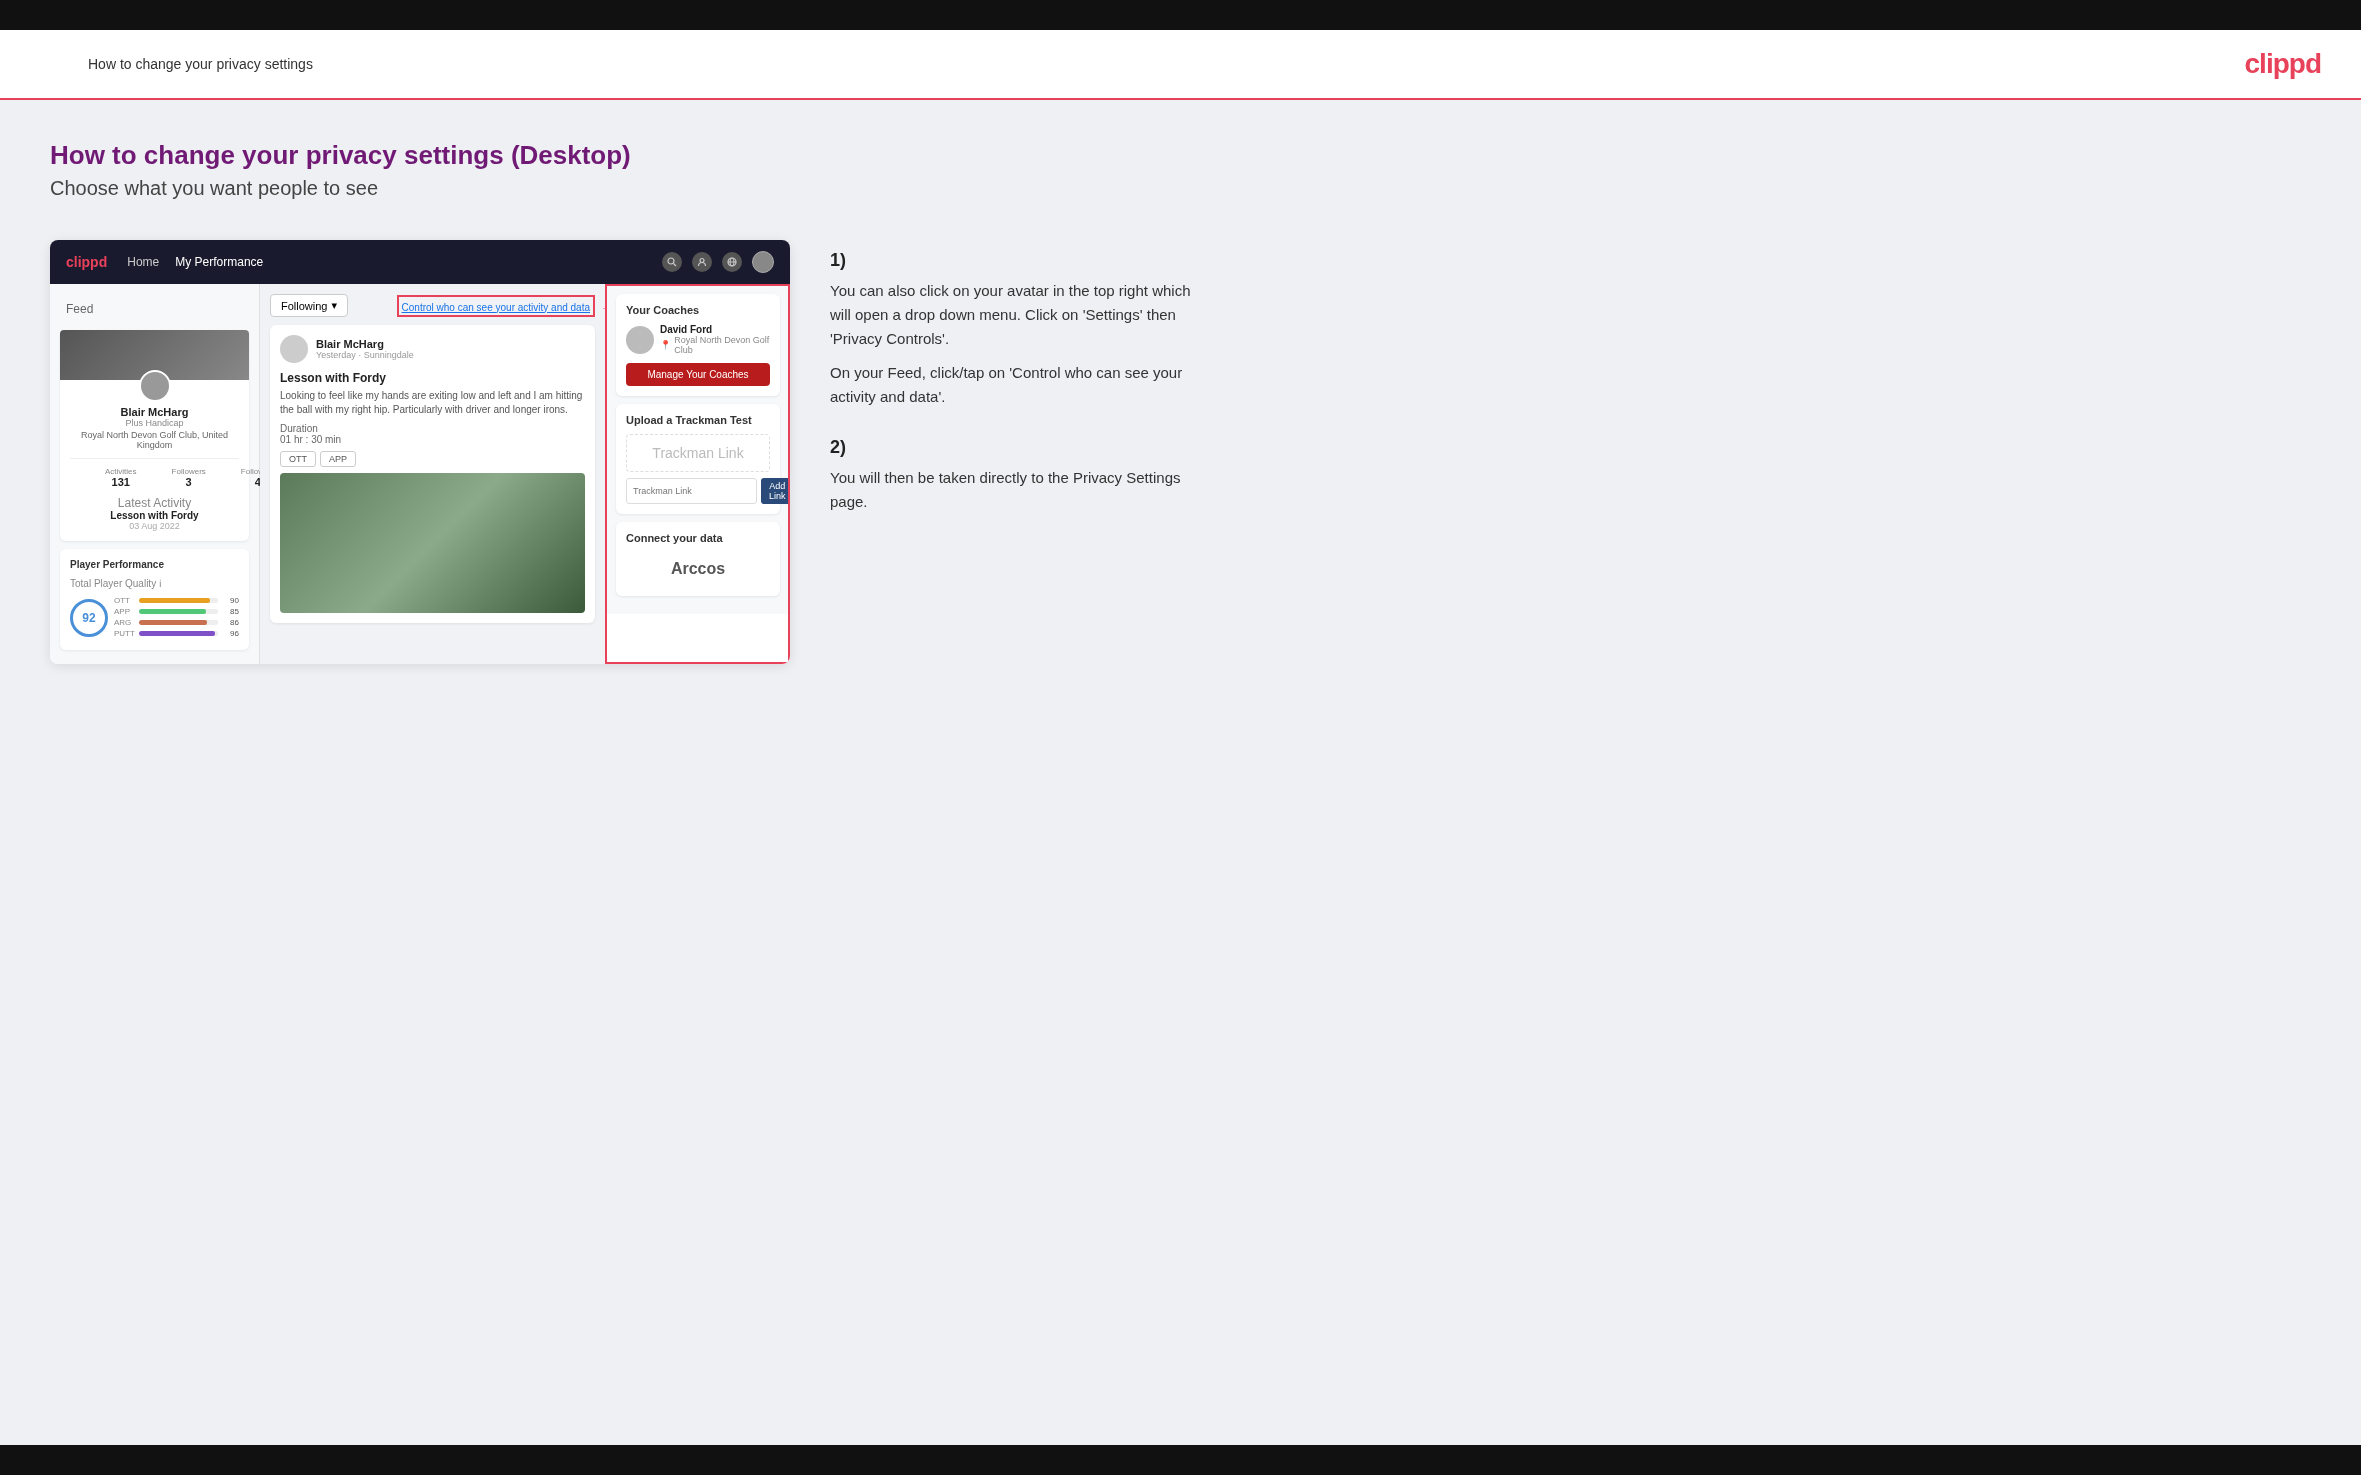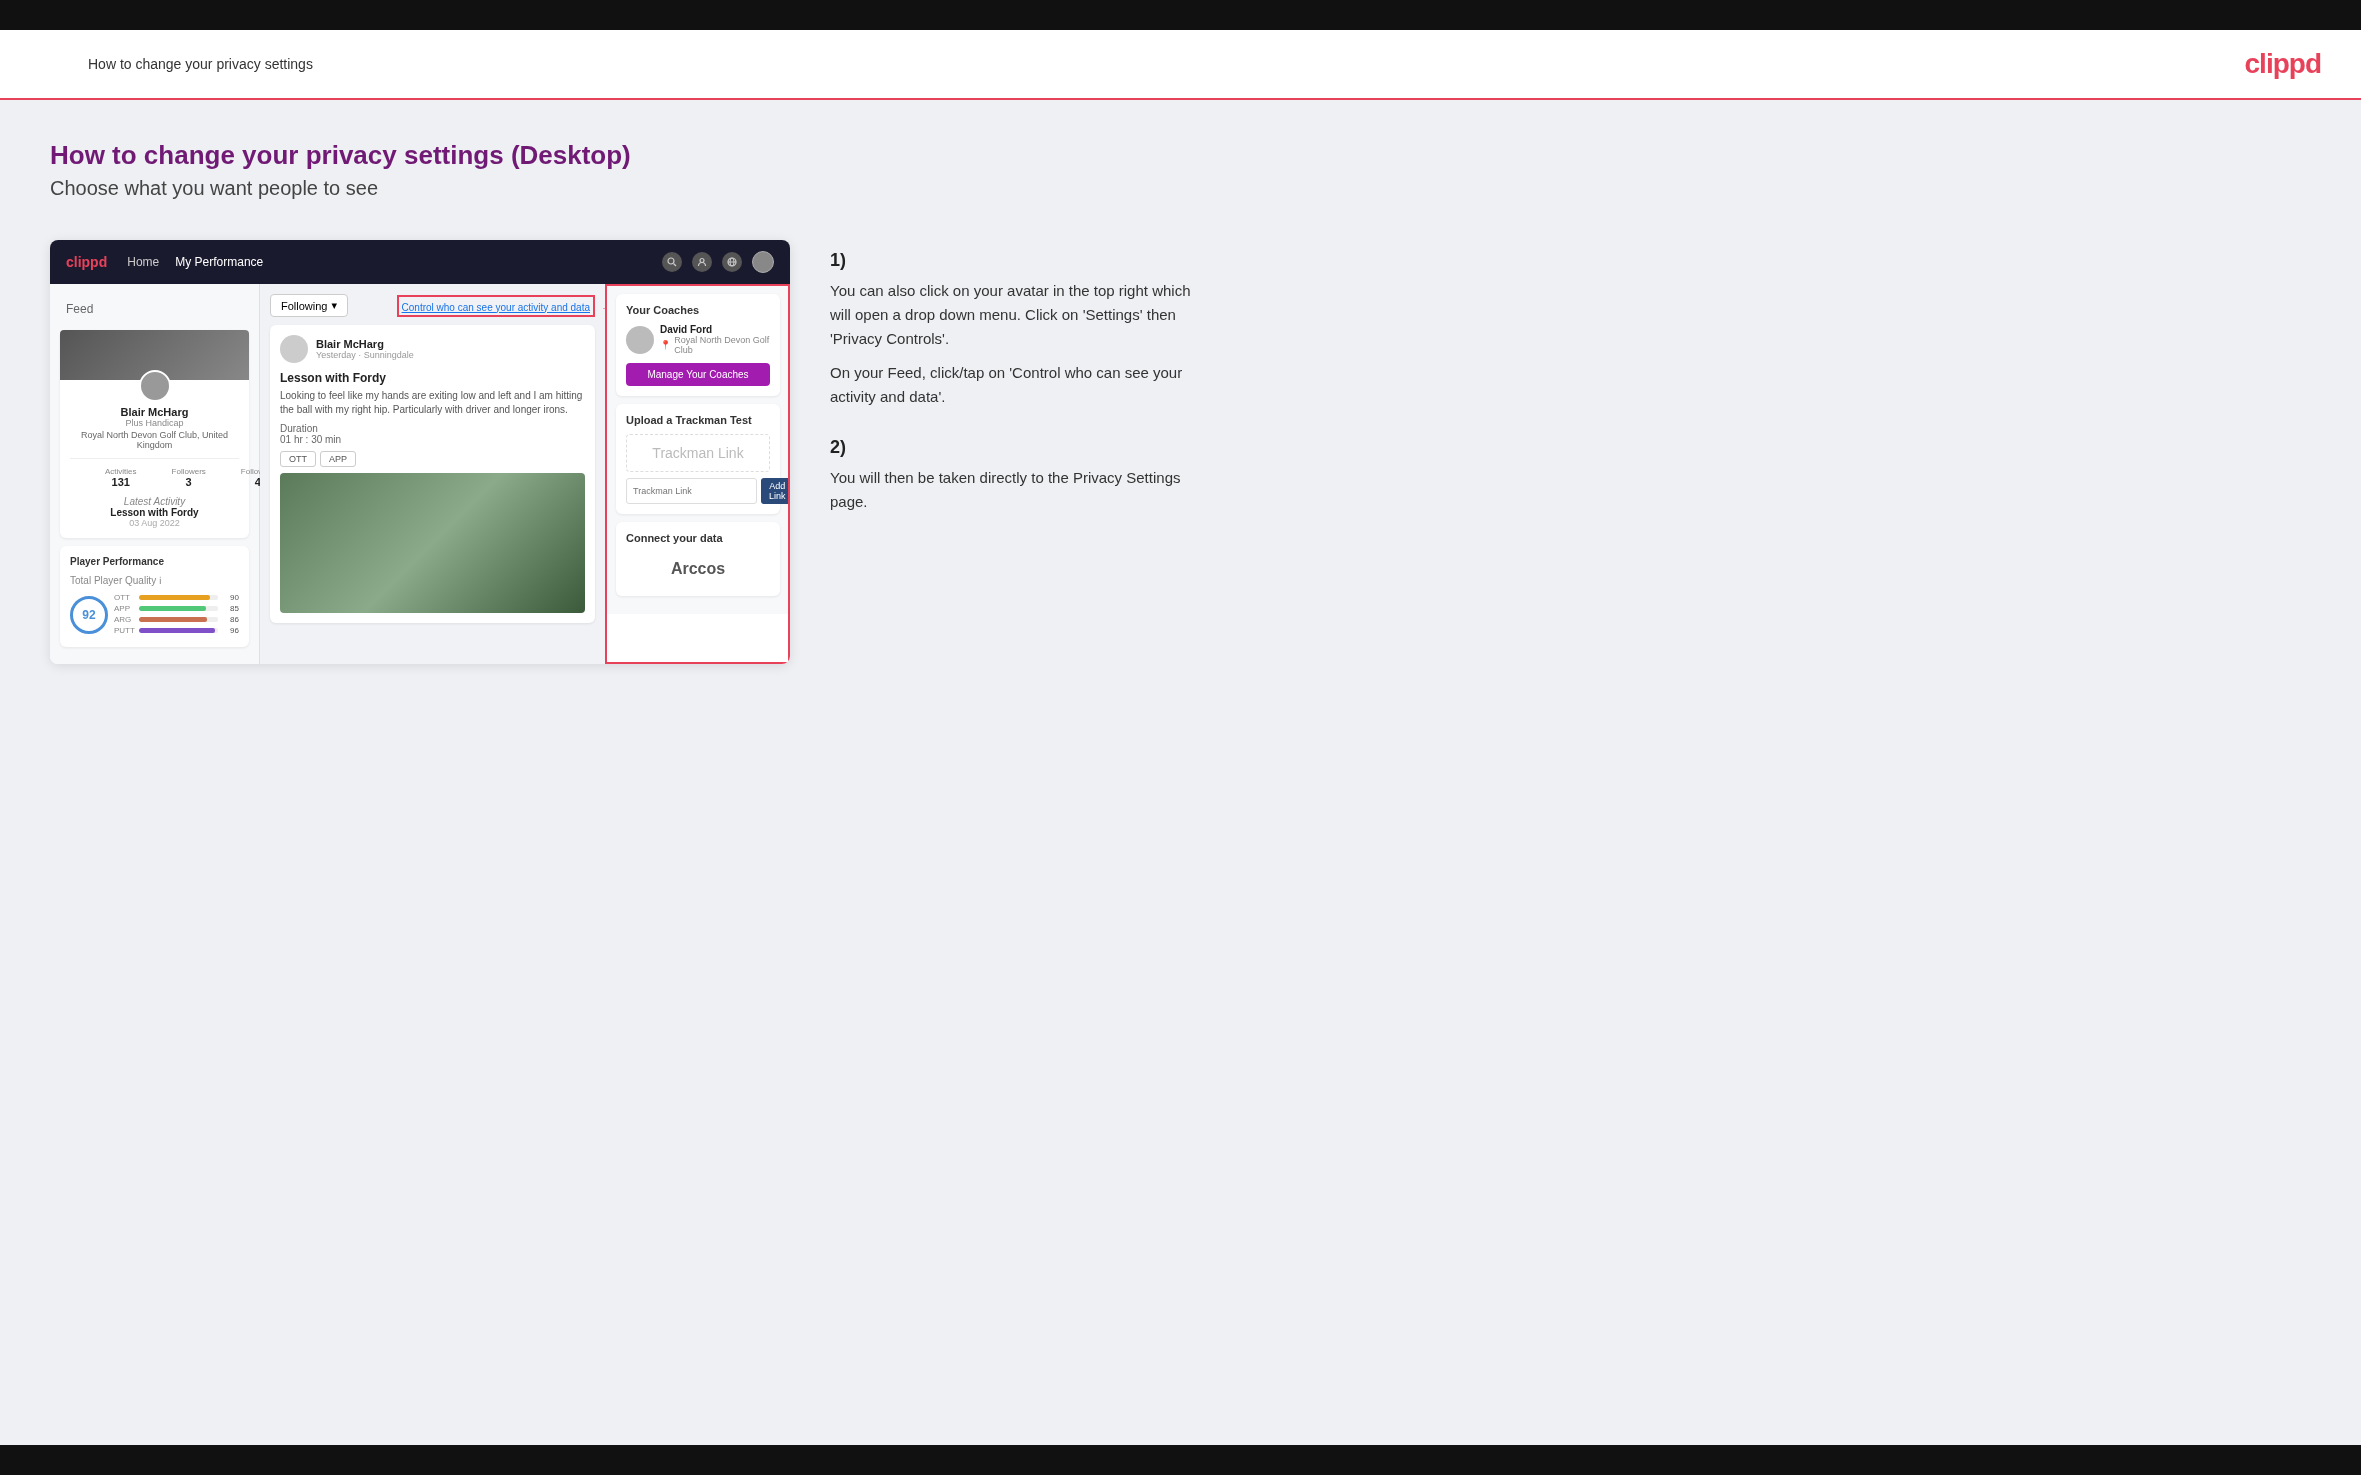--- a/index.html
+++ b/index.html
@@ -42,21 +42,21 @@
     .profile-avatar { width: 32px; height: 32px; border-radius: 50%; background: #999; border: 2px solid #fff; margin: -16px auto 4px; display: block; position: relative; z-index: 2; }
     .profile-name { font-size: 11px; font-weight: 600; color: #222; }
     .profile-badge { font-size: 9px; color: #888; margin-bottom: 2px; }
     .profile-club { font-size: 9px; color: #666; }
     .profile-stats { display: flex; justify-content: space-around; margin-top: 8px; padding-top: 8px; border-top: 1px solid #eee; }
     .stat-item { text-align: center; margin-left: 35px; }
     .stat-label { font-size: 8px; color: #888; }
     .stat-value { font-size: 11px; font-weight: 600; color: #222; }
 
     .latest-activity { margin-top: 8px; }
-    .latest-label { font-size: 10px; color: #888; font-style: italic; }
+    .latest-label { font-size: 12px; color: #888; }
     .latest-name { font-size: 10px; font-weight: 600; color: #222; }
     .latest-date { font-size: 9px; color: #aaa; }
 
     .player-perf { background: #fff; border-radius: 6px; padding: 10px; box-shadow: 0 1px 3px rgba(0,0,0,0.08); margin-top: 8px; }
     .perf-title { font-size: 10px; font-weight: 600; color: #333; margin-bottom: 6px; }
     .quality-row { display: flex; align-items: center; gap: 6px; }
     .quality-circle { width: 38px; height: 38px; border-radius: 50%; border: 3px solid #4a90d9; display: flex; align-items: center; justify-content: center; font-size: 12px; font-weight: 700; color: #4a90d9; flex-shrink: 0; }
     .quality-bars { flex: 1; }
     .bar-row { display: flex; align-items: center; gap: 3px; margin-bottom: 2px; }
     .bar-label { font-size: 8px; color: #888; width: 22px; }
@@ -85,21 +85,21 @@
     .golfer-silhouette { width: 100%; height: 100%; background: linear-gradient(135deg, #5a7a5a 0%, #8aaa8a 50%, #3a5a3a 100%); }
 
     
     .app-right-sidebar { width: 185px; flex-shrink: 0; padding: 10px; background: #f7f8fa; border-left: 1px solid #e0e0e0; overflow: hidden; }
     .widget { background: #fff; border-radius: 6px; padding: 10px; margin-bottom: 8px; box-shadow: 0 1px 3px rgba(0,0,0,0.08); }
     .widget-title { font-size: 11px; font-weight: 600; color: #333; margin-bottom: 8px; }
     .coach-row { display: flex; align-items: center; gap: 6px; margin-bottom: 8px; }
     .coach-avatar { width: 28px; height: 28px; border-radius: 50%; background: #bbb; flex-shrink: 0; }
     .coach-name { font-size: 10px; font-weight: 600; color: #222; }
     .coach-club { display: flex; align-items: center; gap: 3px; font-size: 9px; color: #888; }
-    .manage-coaches-btn { width: 100%; padding: 6px; background: #a21caf; color: #fff; border: none; border-radius: 4px; font-size: 10px; font-weight: 500; cursor: pointer; text-align: center; }
+    .manage-coaches-btn { width: 100%; padding: 6px; background: #b91c1c; color: #fff; border: none; border-radius: 4px; font-size: 10px; font-weight: 500; cursor: pointer; text-align: center; }
     .trackman-placeholder { text-align: center; color: #bbb; font-size: 14px; padding: 10px; border: 1px dashed #ddd; border-radius: 4px; margin-bottom: 6px; }
     .trackman-input-row { display: flex; gap: 4px; }
     .trackman-input { flex: 1; padding: 3px 6px; border: 1px solid #ddd; border-radius: 3px; font-size: 9px; color: #aaa; }
     .add-link-btn { padding: 3px 8px; background: #2a4a7a; color: #fff; border: none; border-radius: 3px; font-size: 9px; cursor: pointer; }
     .arccos-logo { text-align: center; font-size: 16px; font-weight: 600; color: #555; padding: 8px; }
 
     
     .instruction-block { margin-bottom: 28px; }
     .instruction-num { font-size: 18px; font-weight: 600; color: #222; margin-bottom: 8px; }
     .instruction-text { font-size: 15px; color: #333; line-height: 1.6; max-width: 380px; }

